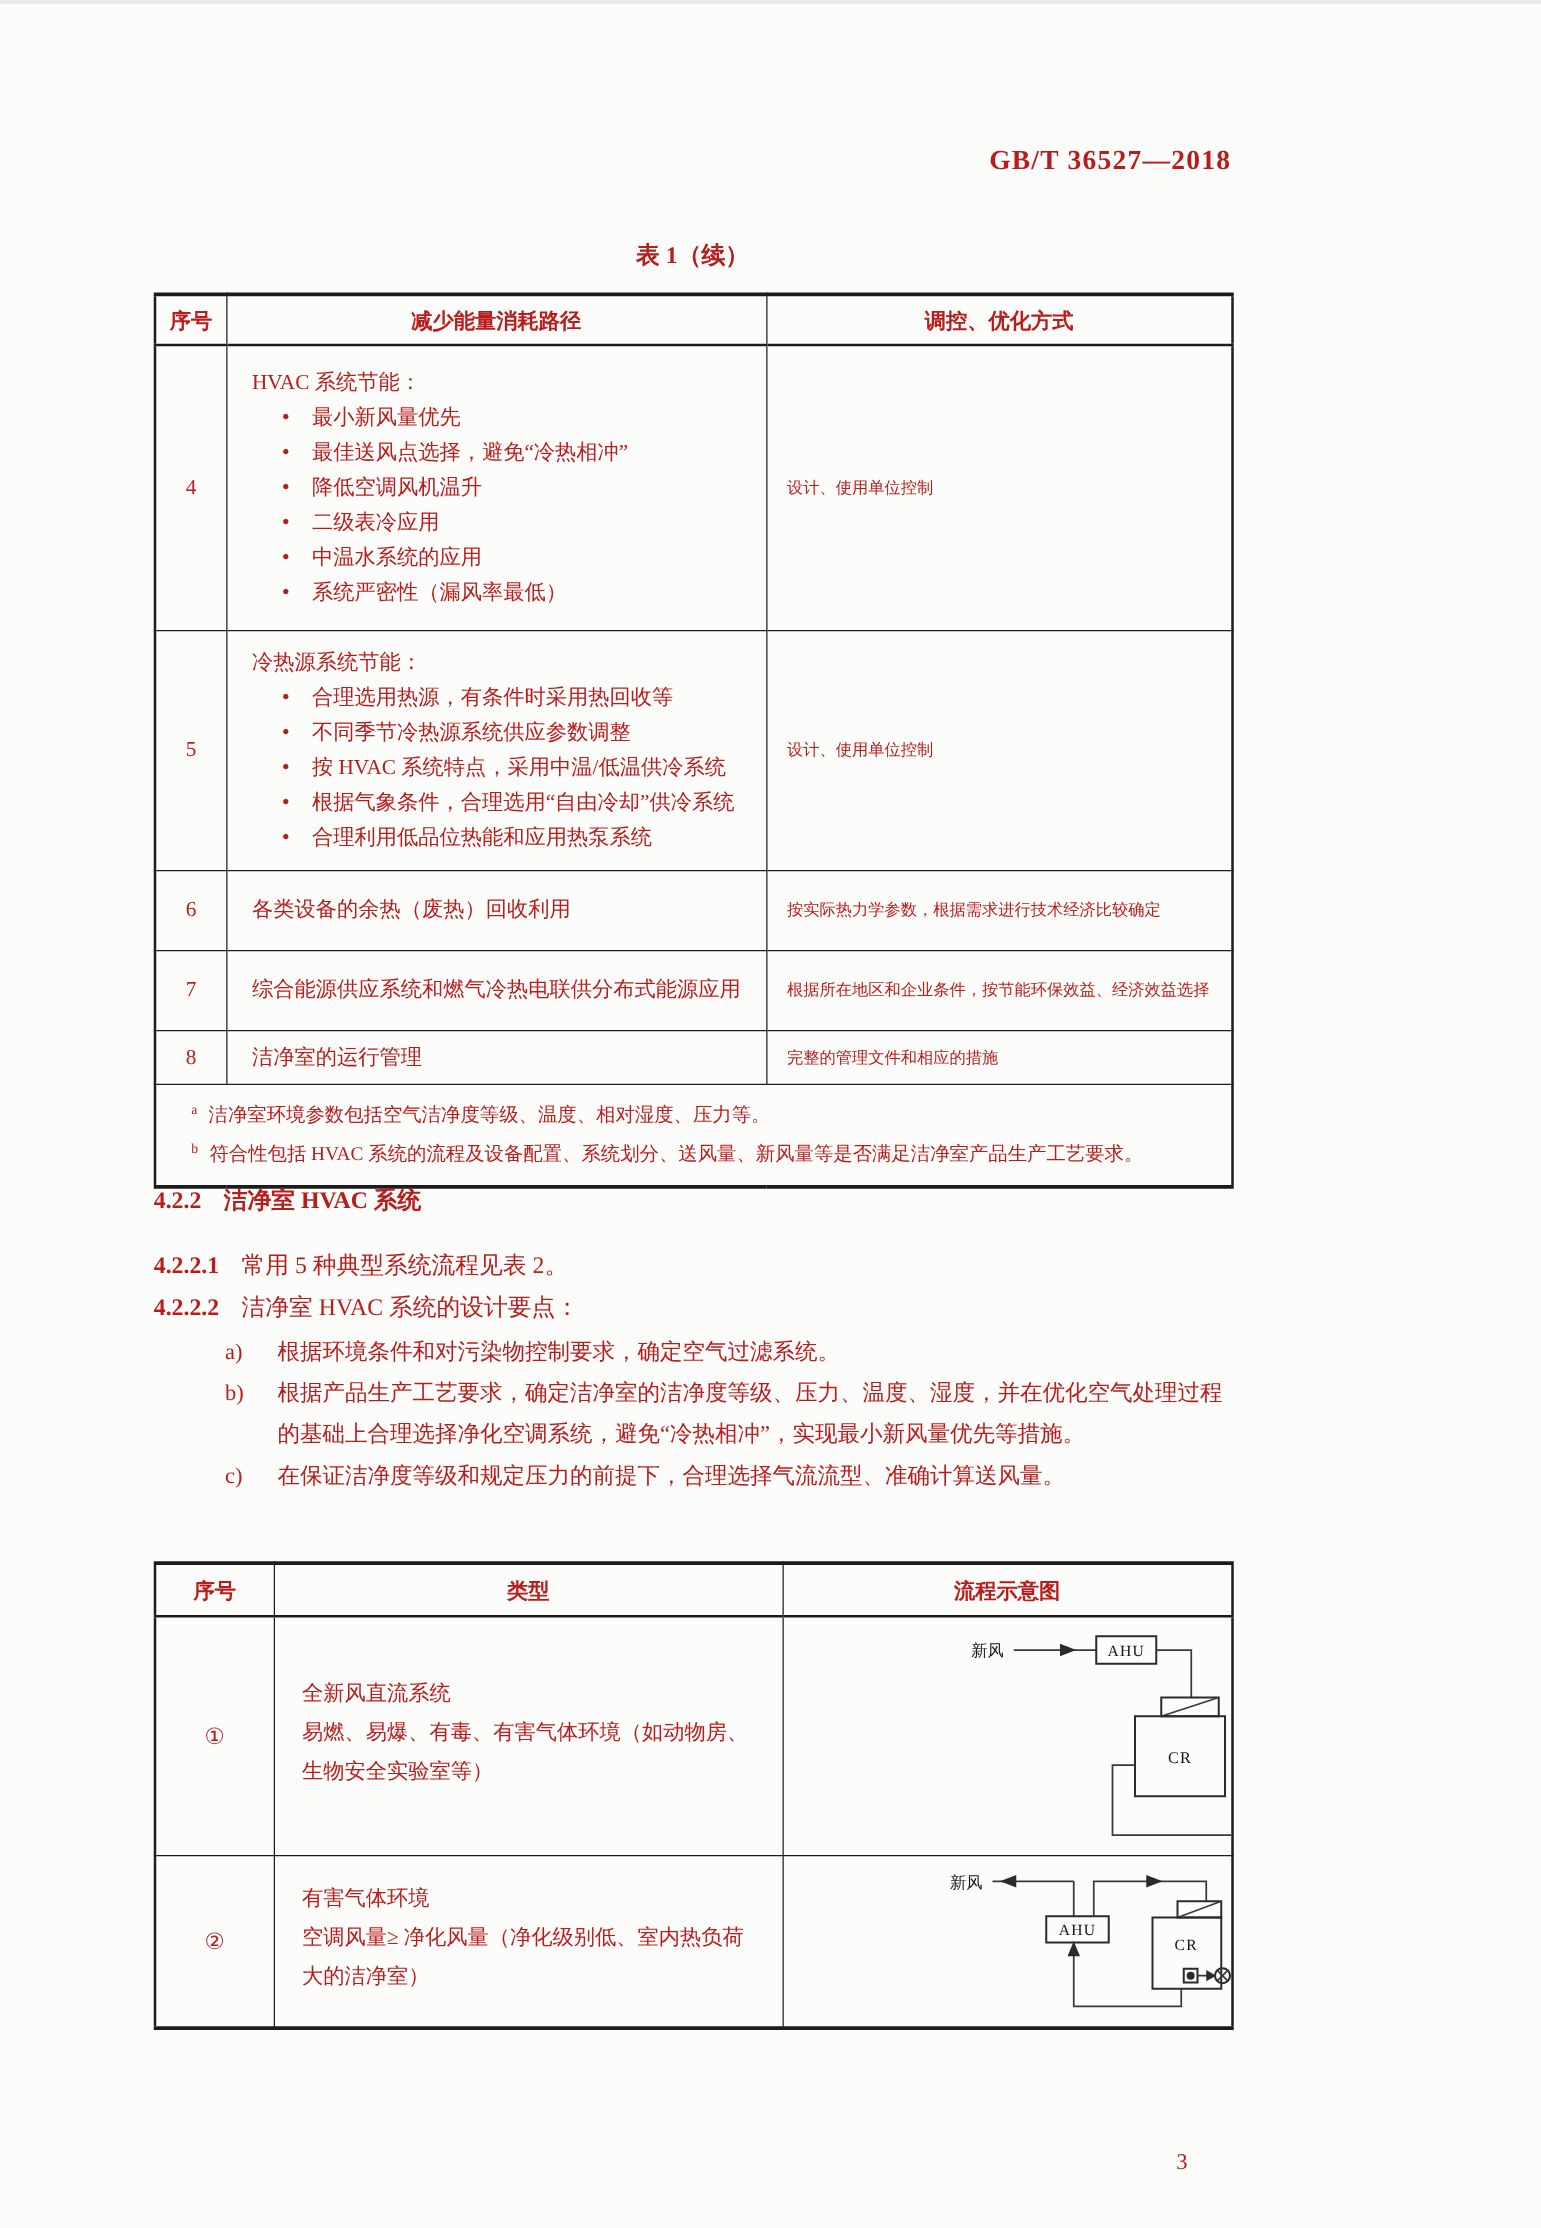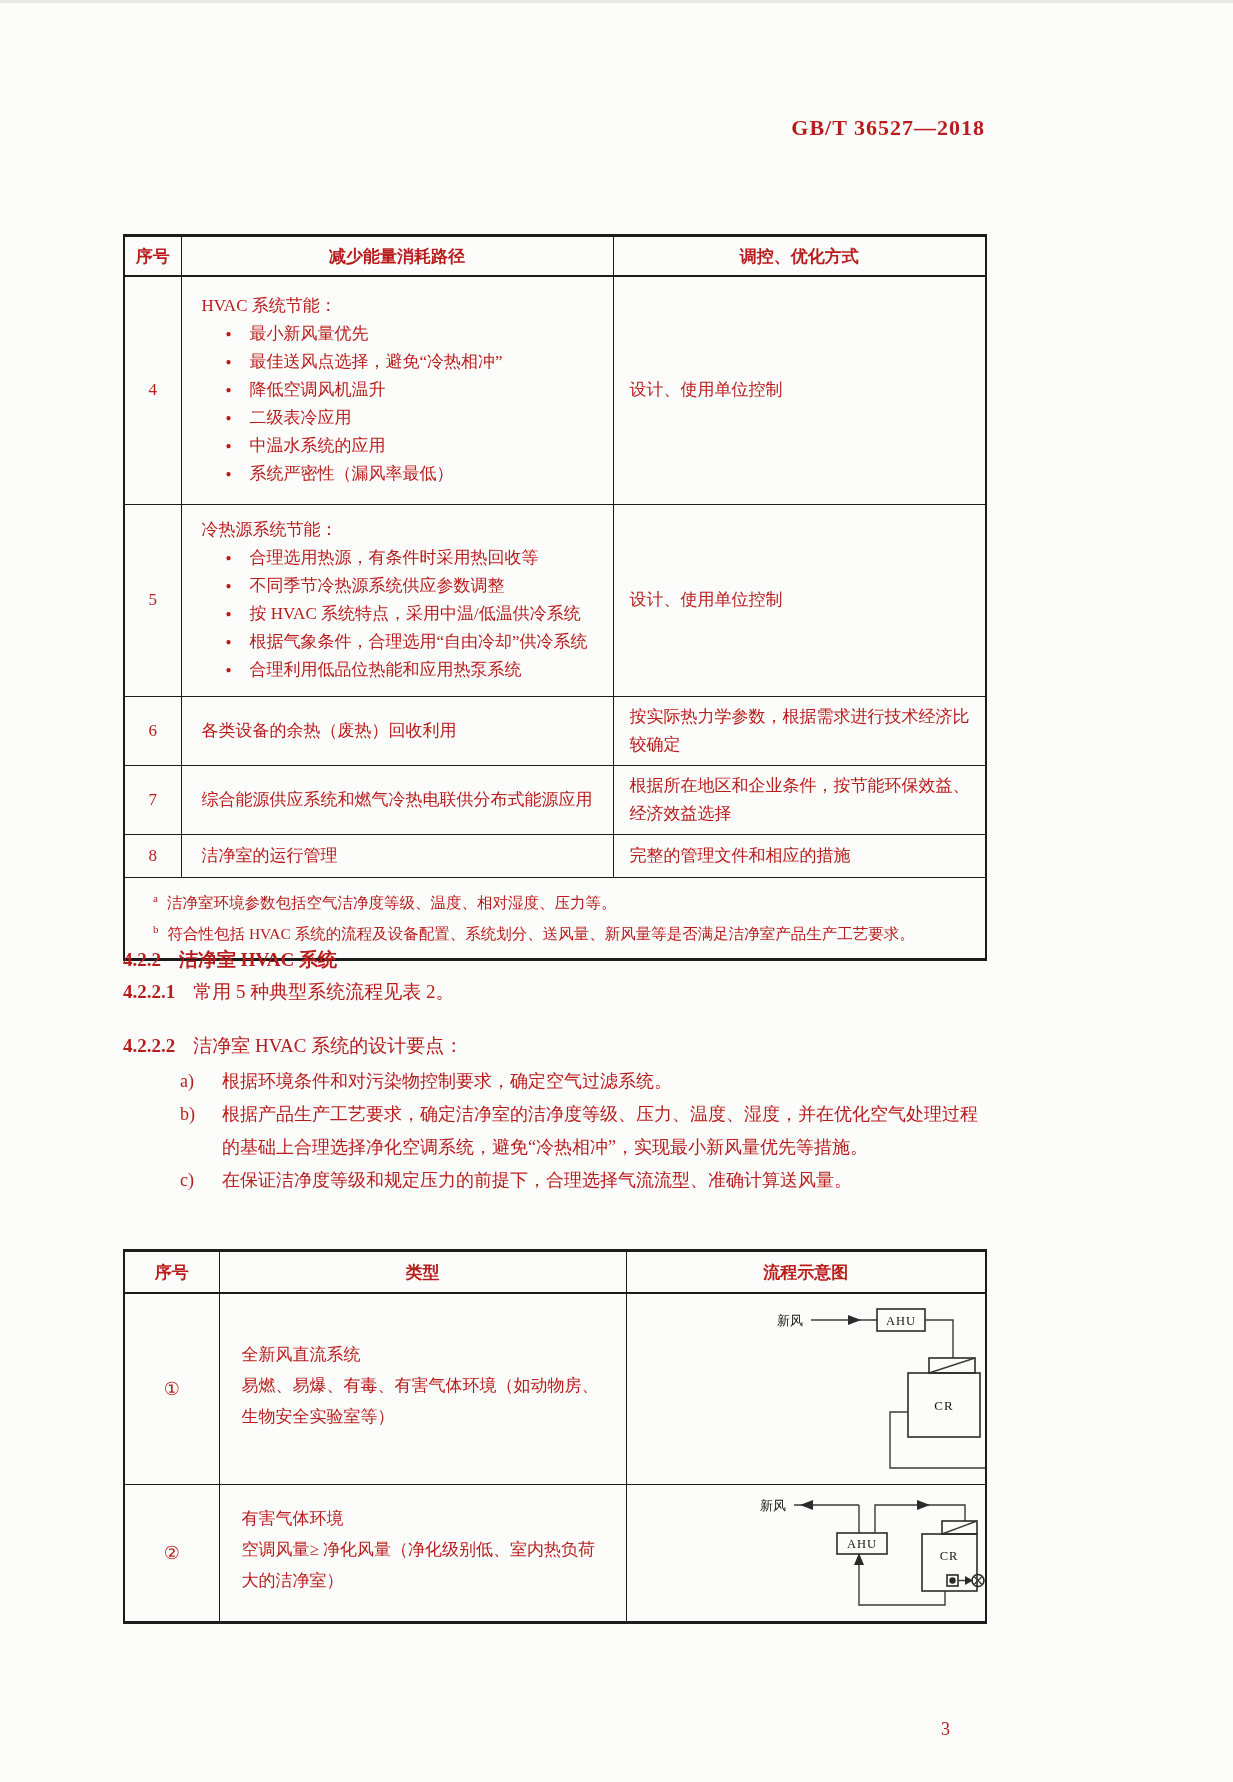--- a/index.html
+++ b/index.html
@@ -22,32 +22,32 @@
   .doc-table th, .doc-table td { border:1px solid #1c1c1c; }
   .doc-table thead th {
     font-weight:bold; font-size:17px; height:38px; text-align:center;
     border-bottom:2.5px solid #1c1c1c; padding:0 4px;
   }
   .t1wrap { position:absolute; top:231px; left:123px; }
   .t2wrap { position:absolute; top:1246px; left:123px; }
 
   td.no { text-align:center; font-size:17px; vertical-align:middle; }
   td.path { padding:7px 10px 7px 20px; font-size:17px; line-height:28px; vertical-align:middle; }
-  td.ctrl { padding:6px 10px 6px 16px; font-size:17px; line-height:28px; vertical-align:middle; }
+  td.ctrl { padding:6px 10px 6px 16px; font-size:13px; line-height:28px; vertical-align:middle; }
   .brow { display:flex; margin-left:24px; }
   .blt { flex:none; width:24px; font-size:10px; line-height:28px; }
   tr.r4 { height:228px; } tr.r5 { height:192px; }
   tr.r6 { height:64px; } tr.r7 { height:64px; } tr.r8 { height:38px; }
   td.fnote { padding:7px 16px 11px 28px; font-size:15.5px; line-height:27px; }
   .fn sup { font-size:11px; margin-right:9px; }
 
   .clause { position:absolute; left:123px; font-size:19px; white-space:nowrap; }
   .clause .cnum { font-weight:bold; margin-right:18px; }
   .h422 { top:944px; font-weight:bold; }
-  .c4221 { top:976px; }
+  .c4221 { top:996px; }
   .c4222 { top:1030px; }
   .li-item { position:absolute; left:180px; width:806px; font-size:18px; line-height:33px; display:flex; }
   .li-a { top:1062px; } .li-b { top:1095px; } .li-c { top:1161px; }
   .li-marker { flex:none; width:42px; }
 
   .t2 thead th { height:40px; }
   .t2 td.no { font-size:18px; }
   td.type { padding:2px 18px 10px 22px; font-size:17px; line-height:31px; vertical-align:middle; }
   td.diag { padding:0; vertical-align:top; }
   tr.q1 { height:190px; } tr.q2 { height:136px; }
@@ -59,20 +59,21 @@
 
   .pgno { position:absolute; top:1716px; left:941px; font-size:18px; }
 </style>
 </head>
 <body>
 
 <div class="page">
 
   <div class="std-header">GB/T 36527—2018</div>
 
+  <div class="cap cap1">表 1（续）</div>
 
   <div class="t1wrap">
     <table class="doc-table t1">
       <colgroup>
           <col style="width:57px">
           <col style="width:432px">
           <col style="width:373px">
         </colgroup>
       <thead>
         <tr>

